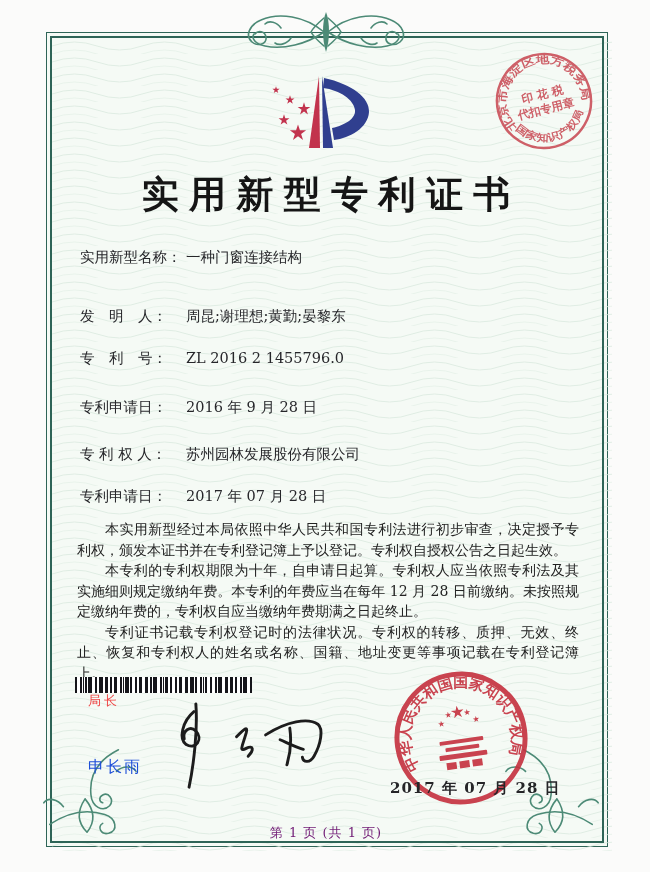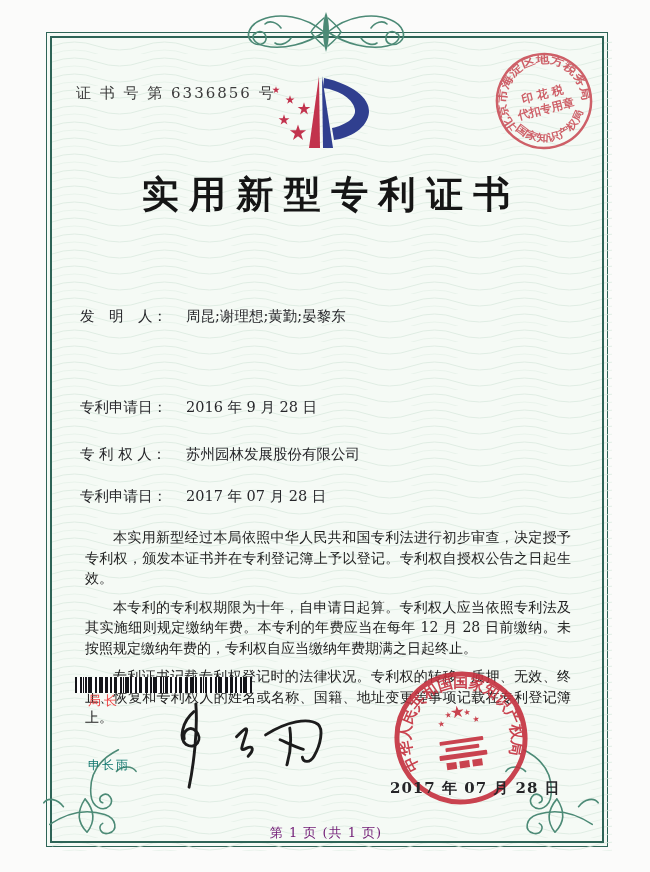--- a/index.html
+++ b/index.html
@@ -26,30 +26,30 @@
   .seal-ring{stroke:var(--seal-red,#c5303e);fill:none}
   .seal-red-t{fill:var(--seal-red,#c5303e);font-weight:bold}
   .logo{left:262px;top:58px;width:120px;height:100px}
   .logo-red{fill:var(--logo-red,#c2334d)}
   .logo-blue{fill:var(--logo-blue,#303f8f)}
   
   .field{left:80px;font-size:14.5px;color:#26262a;white-space:nowrap}
   .field .lab{display:inline-block;min-width:106px}
   
   .paras{left:77px;top:519px;width:502px;font-size:14px;line-height:20.5px;text-align:justify;color:#222}
-  .paras p{margin:8px;text-indent:2em}
+  .paras p{margin:0;text-indent:2em}
   
   .barcode{left:75px;top:677px;width:177px;height:16px;background-color:#fff;
     background-image:
       repeating-linear-gradient(90deg,#15151a 0 2px,transparent 2px 5px),
       repeating-linear-gradient(90deg,#15151a 0 1px,transparent 1px 8px),
       repeating-linear-gradient(90deg,#15151a 0 2px,transparent 2px 13px)}
   
   .signer-title{left:88px;top:692px;font-size:13px;letter-spacing:3px;color:#ef4444}
-  .signer-name{left:88px;top:757px;font-size:12px;letter-spacing:2px;color:#0f766e}
+  .signer-name{left:88px;top:757px;font-size:16px;letter-spacing:2px;color:#1d4ed8}
   .handwriting{left:150px;top:700px;width:205px;height:92px}
   .sig-stroke{stroke:#1c1c1c;fill:none;stroke-width:3;stroke-linecap:round;stroke-linejoin:round}
   
   .issue-date{left:390px;top:779px;font-size:15px;letter-spacing:1px;color:#252528;z-index:6;font-weight:bold}
   .footer{left:46px;top:824px;width:560px;text-align:center;font-size:13px;color:#701a75;letter-spacing:1px}
 </style>
 </head>
 <body>
 
 <div class="page">
@@ -88,21 +88,20 @@
       <path class="stroke-orn" d="M16,88 C34,76 54,72 72,78 C84,82 86,94 76,97 C68,99 64,90 70,87"></path>
       <path class="stroke-orn" d="M52,62 C44,74 44,86 54,96 M52,62 C62,74 62,86 54,96"></path>
       <path class="stroke-orn" d="M30,70 C24,62 14,60 10,66"></path>
       <path class="stroke-orn" d="M84,34 C90,28 100,28 104,34"></path>
     </g>
   </svg>
   <svg class="abs corner-right" style="left:500px;top:738px" width="108" height="108" viewBox="0 0 110 110">
     <use href="#cornfl"></use>
   </svg>
 
-  <div class="abs cert-no">证 书 号 第 6336856 号</div>
 
   <svg class="abs logo" viewBox="0 0 120 100">
     <use href="#star5" class="logo-red" x="10" y="28" width="8" height="8"></use>
     <use href="#star5" class="logo-red" x="23" y="37" width="10" height="10"></use>
     <use href="#star5" class="logo-red" x="35" y="44" width="14" height="14"></use>
     <use href="#star5" class="logo-red" x="16" y="56" width="12" height="12"></use>
     <use href="#star5" class="logo-red" x="27" y="66" width="18" height="18"></use>
     <polygon class="logo-red" points="57,18 47,90 58,90"></polygon>
     <polygon class="logo-blue" points="60,18 61,90 71,90"></polygon>
     <path class="logo-blue" d="M62,20 C90,26 108,40 107,54 C106,70 88,80 72,82 L70,70 C84,67 94,60 93,52 C92,42 78,32 61,30 Z"></path>
@@ -119,22 +118,28 @@
     </text>
     <text class="stamp-red-t" font-size="10">
       <textPath href="#taxBot" startOffset="4" textLength="84" lengthAdjust="spacingAndGlyphs">国家知识产权局</textPath>
     </text>
     <text class="stamp-red-t" x="55" y="52" text-anchor="middle" font-size="11.5">印 花 税</text>
     <text class="stamp-red-t" x="55" y="67" text-anchor="middle" font-size="11.5">代扣专用章</text>
   </svg>
 
   <div class="abs title">实用新型专利证书</div>
 
+  <div class="abs field" style="top:248px">
+    <span class="lab">实用新型名称：</span><span>一种门窗连接结构</span>
+  </div>
   <div class="abs field" style="top:307px">
     <span class="lab">发　明　人：</span><span>周昆;谢理想;黄勤;晏黎东</span>
+  </div>
+  <div class="abs field" style="top:349px">
+    <span class="lab">专　利　号：</span><span>ZL 2016 2 1455796.0</span>
   </div>
   <div class="abs field" style="top:398px">
     <span class="lab">专利申请日：</span><span>2016 年 9 月 28 日</span>
   </div>
   <div class="abs field" style="top:445px">
     <span class="lab">专 利 权 人：</span><span>苏州园林发展股份有限公司</span>
   </div>
   <div class="abs field" style="top:487px">
     <span class="lab">专利申请日：</span><span>2017 年 07 月 28 日</span>
   </div>

